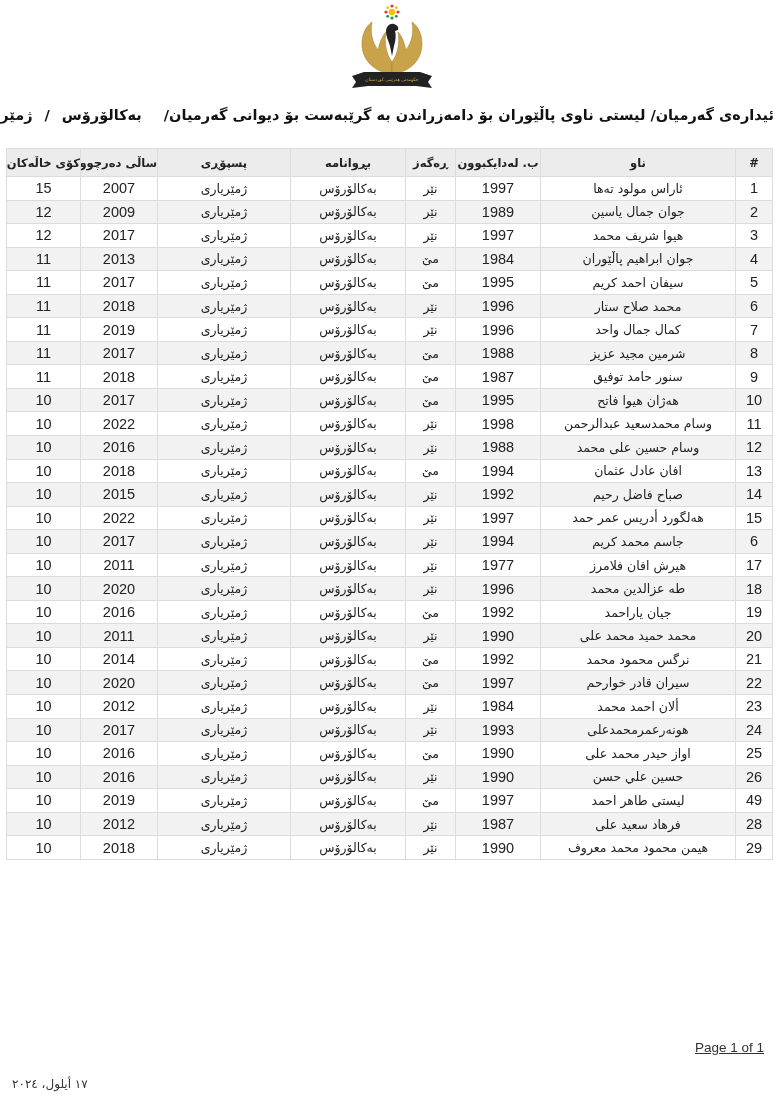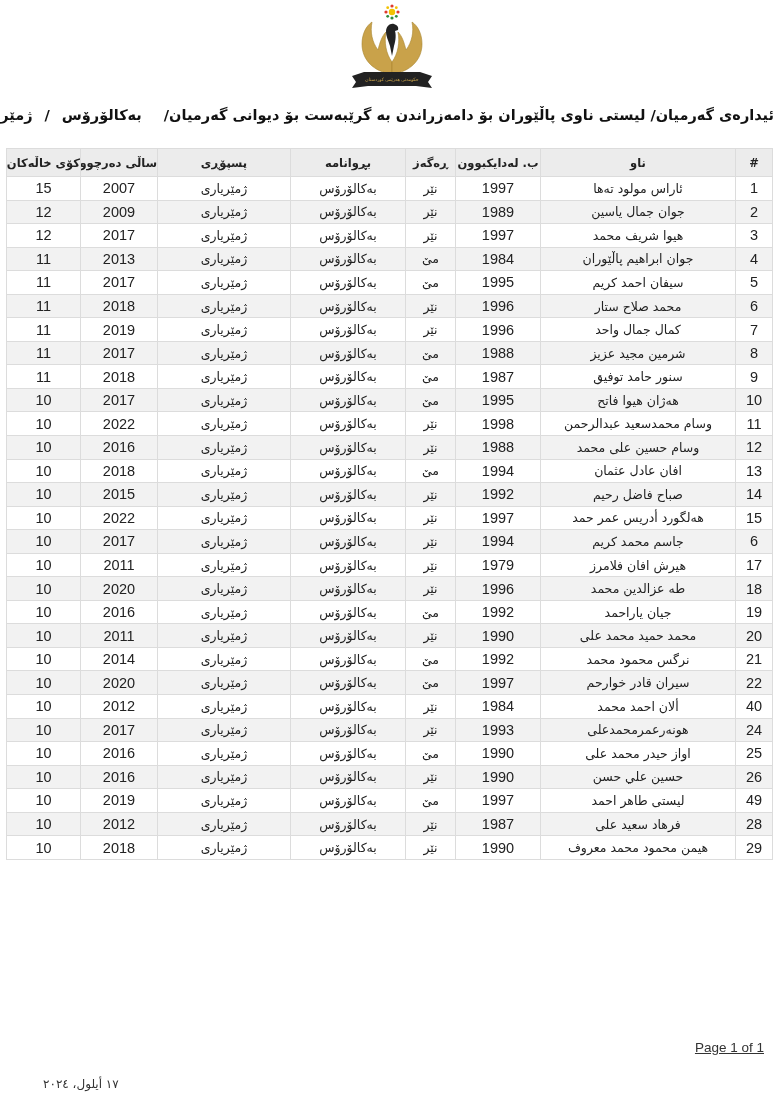--- a/index.html
+++ b/index.html
@@ -30,21 +30,21 @@
   }
   table.roster td {
     height:23.55px; font-size:13px; color:#222;
   }
   table.roster td.num { font-family:"Liberation Sans", sans-serif; font-size:14.5px; }
   table.roster td.txt { font-family:"DejaVu Sans", sans-serif; font-size:12.5px; }
   table.roster tbody tr:nth-child(even) td { background:#f2f2f2; }
   table.roster tbody tr:nth-child(odd) td { background:#ffffff; }
   .footer-date {
     position:absolute; left:12px; top:1077px; font-size:12px; color:#333;
-    direction:rtl; font-family:"DejaVu Sans", sans-serif;margin-left:31px;
+    direction:rtl; font-family:"DejaVu Sans", sans-serif;
   }
   .footer-page {
     position:absolute; right:18px; top:1040px; font-size:13.5px; color:#333;
     font-family:"Liberation Sans", sans-serif;
     text-decoration:underline;
   }
 </style>
 </head>
 <body>
 
@@ -261,21 +261,21 @@
         <td class="num">1994</td>
         <td class="txt">نێر</td>
         <td class="txt">بەکالۆرۆس</td>
         <td class="txt">ژمێریاری</td>
         <td class="num">2017</td>
         <td class="num">10</td>
       </tr>
       <tr>
         <td class="num">17</td>
         <td class="txt">هیرش افان فلامرز</td>
-        <td class="num">1979</td>
+        <td class="num">1977</td>
         <td class="txt">نێر</td>
         <td class="txt">بەکالۆرۆس</td>
         <td class="txt">ژمێریاری</td>
         <td class="num">2011</td>
         <td class="num">10</td>
       </tr>
       <tr>
         <td class="num">18</td>
         <td class="txt">طه عزالدین محمد</td>
         <td class="num">1996</td>
@@ -319,21 +319,21 @@
         <td class="num">22</td>
         <td class="txt">سیران قادر خوارحم</td>
         <td class="num">1997</td>
         <td class="txt">مێ</td>
         <td class="txt">بەکالۆرۆس</td>
         <td class="txt">ژمێریاری</td>
         <td class="num">2020</td>
         <td class="num">10</td>
       </tr>
       <tr>
-        <td class="num">40</td>
+        <td class="num">23</td>
         <td class="txt">ألان احمد محمد</td>
         <td class="num">1984</td>
         <td class="txt">نێر</td>
         <td class="txt">بەکالۆرۆس</td>
         <td class="txt">ژمێریاری</td>
         <td class="num">2012</td>
         <td class="num">10</td>
       </tr>
       <tr>
         <td class="num">24</td>

